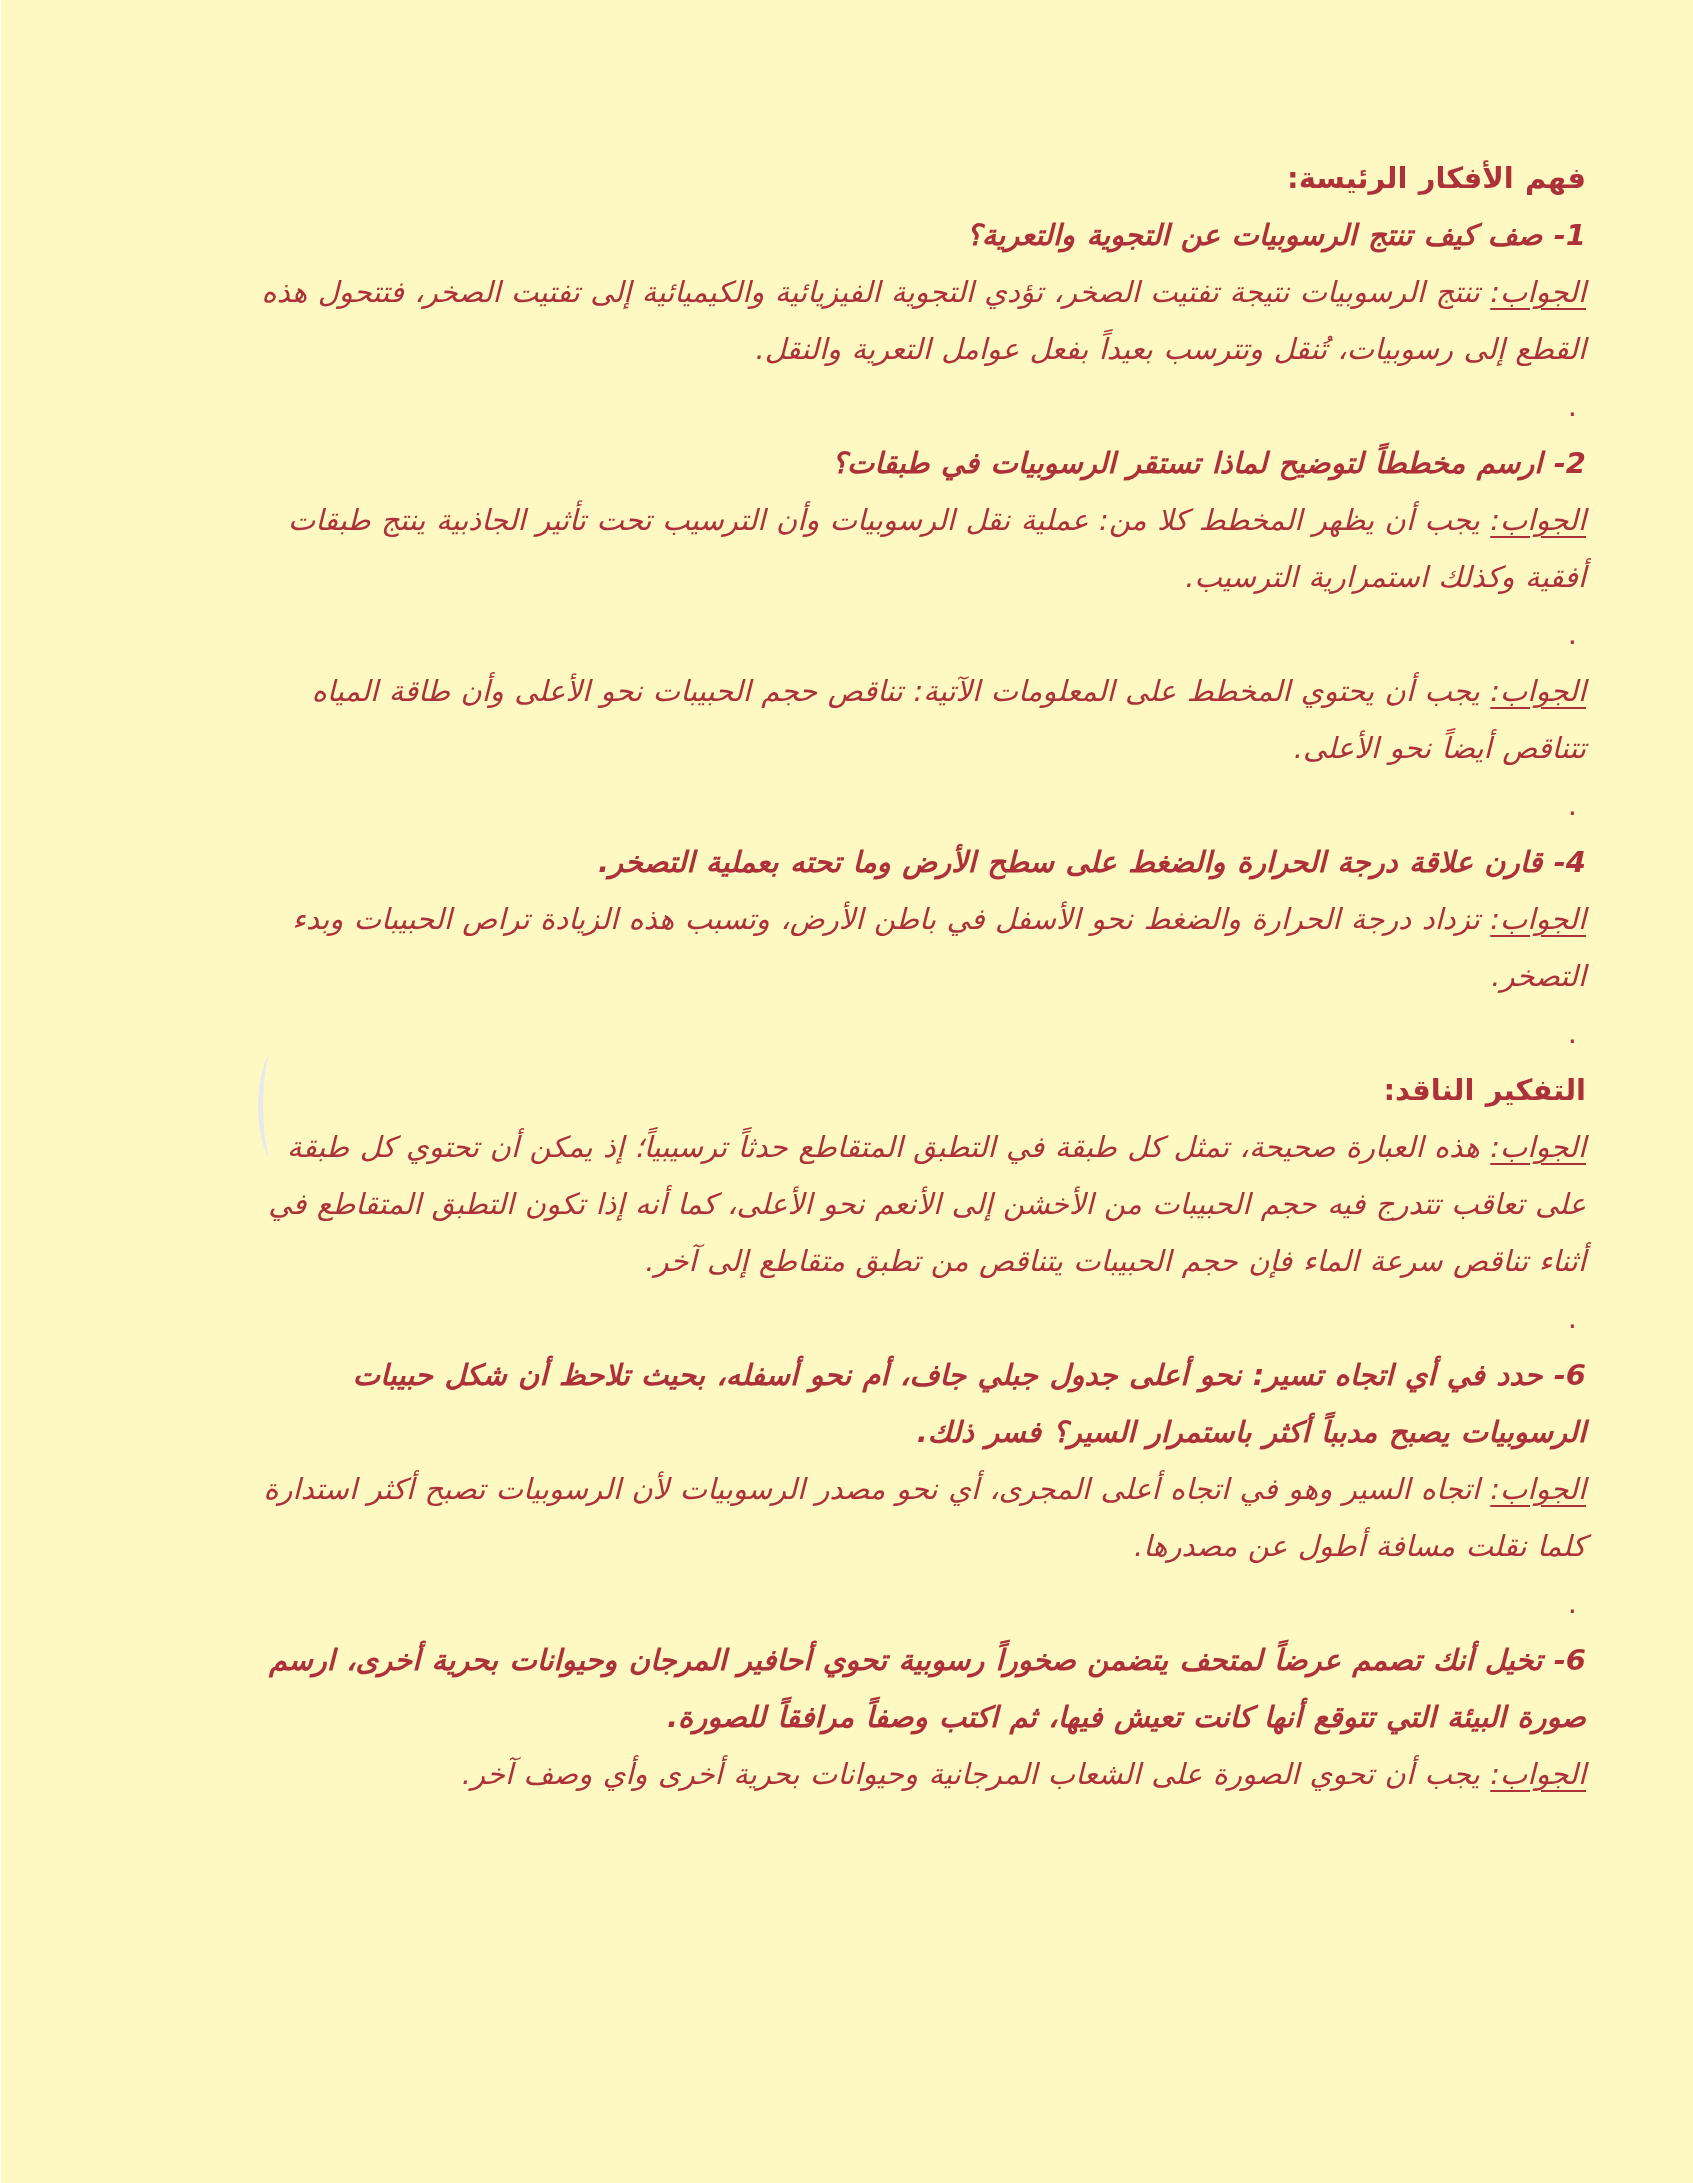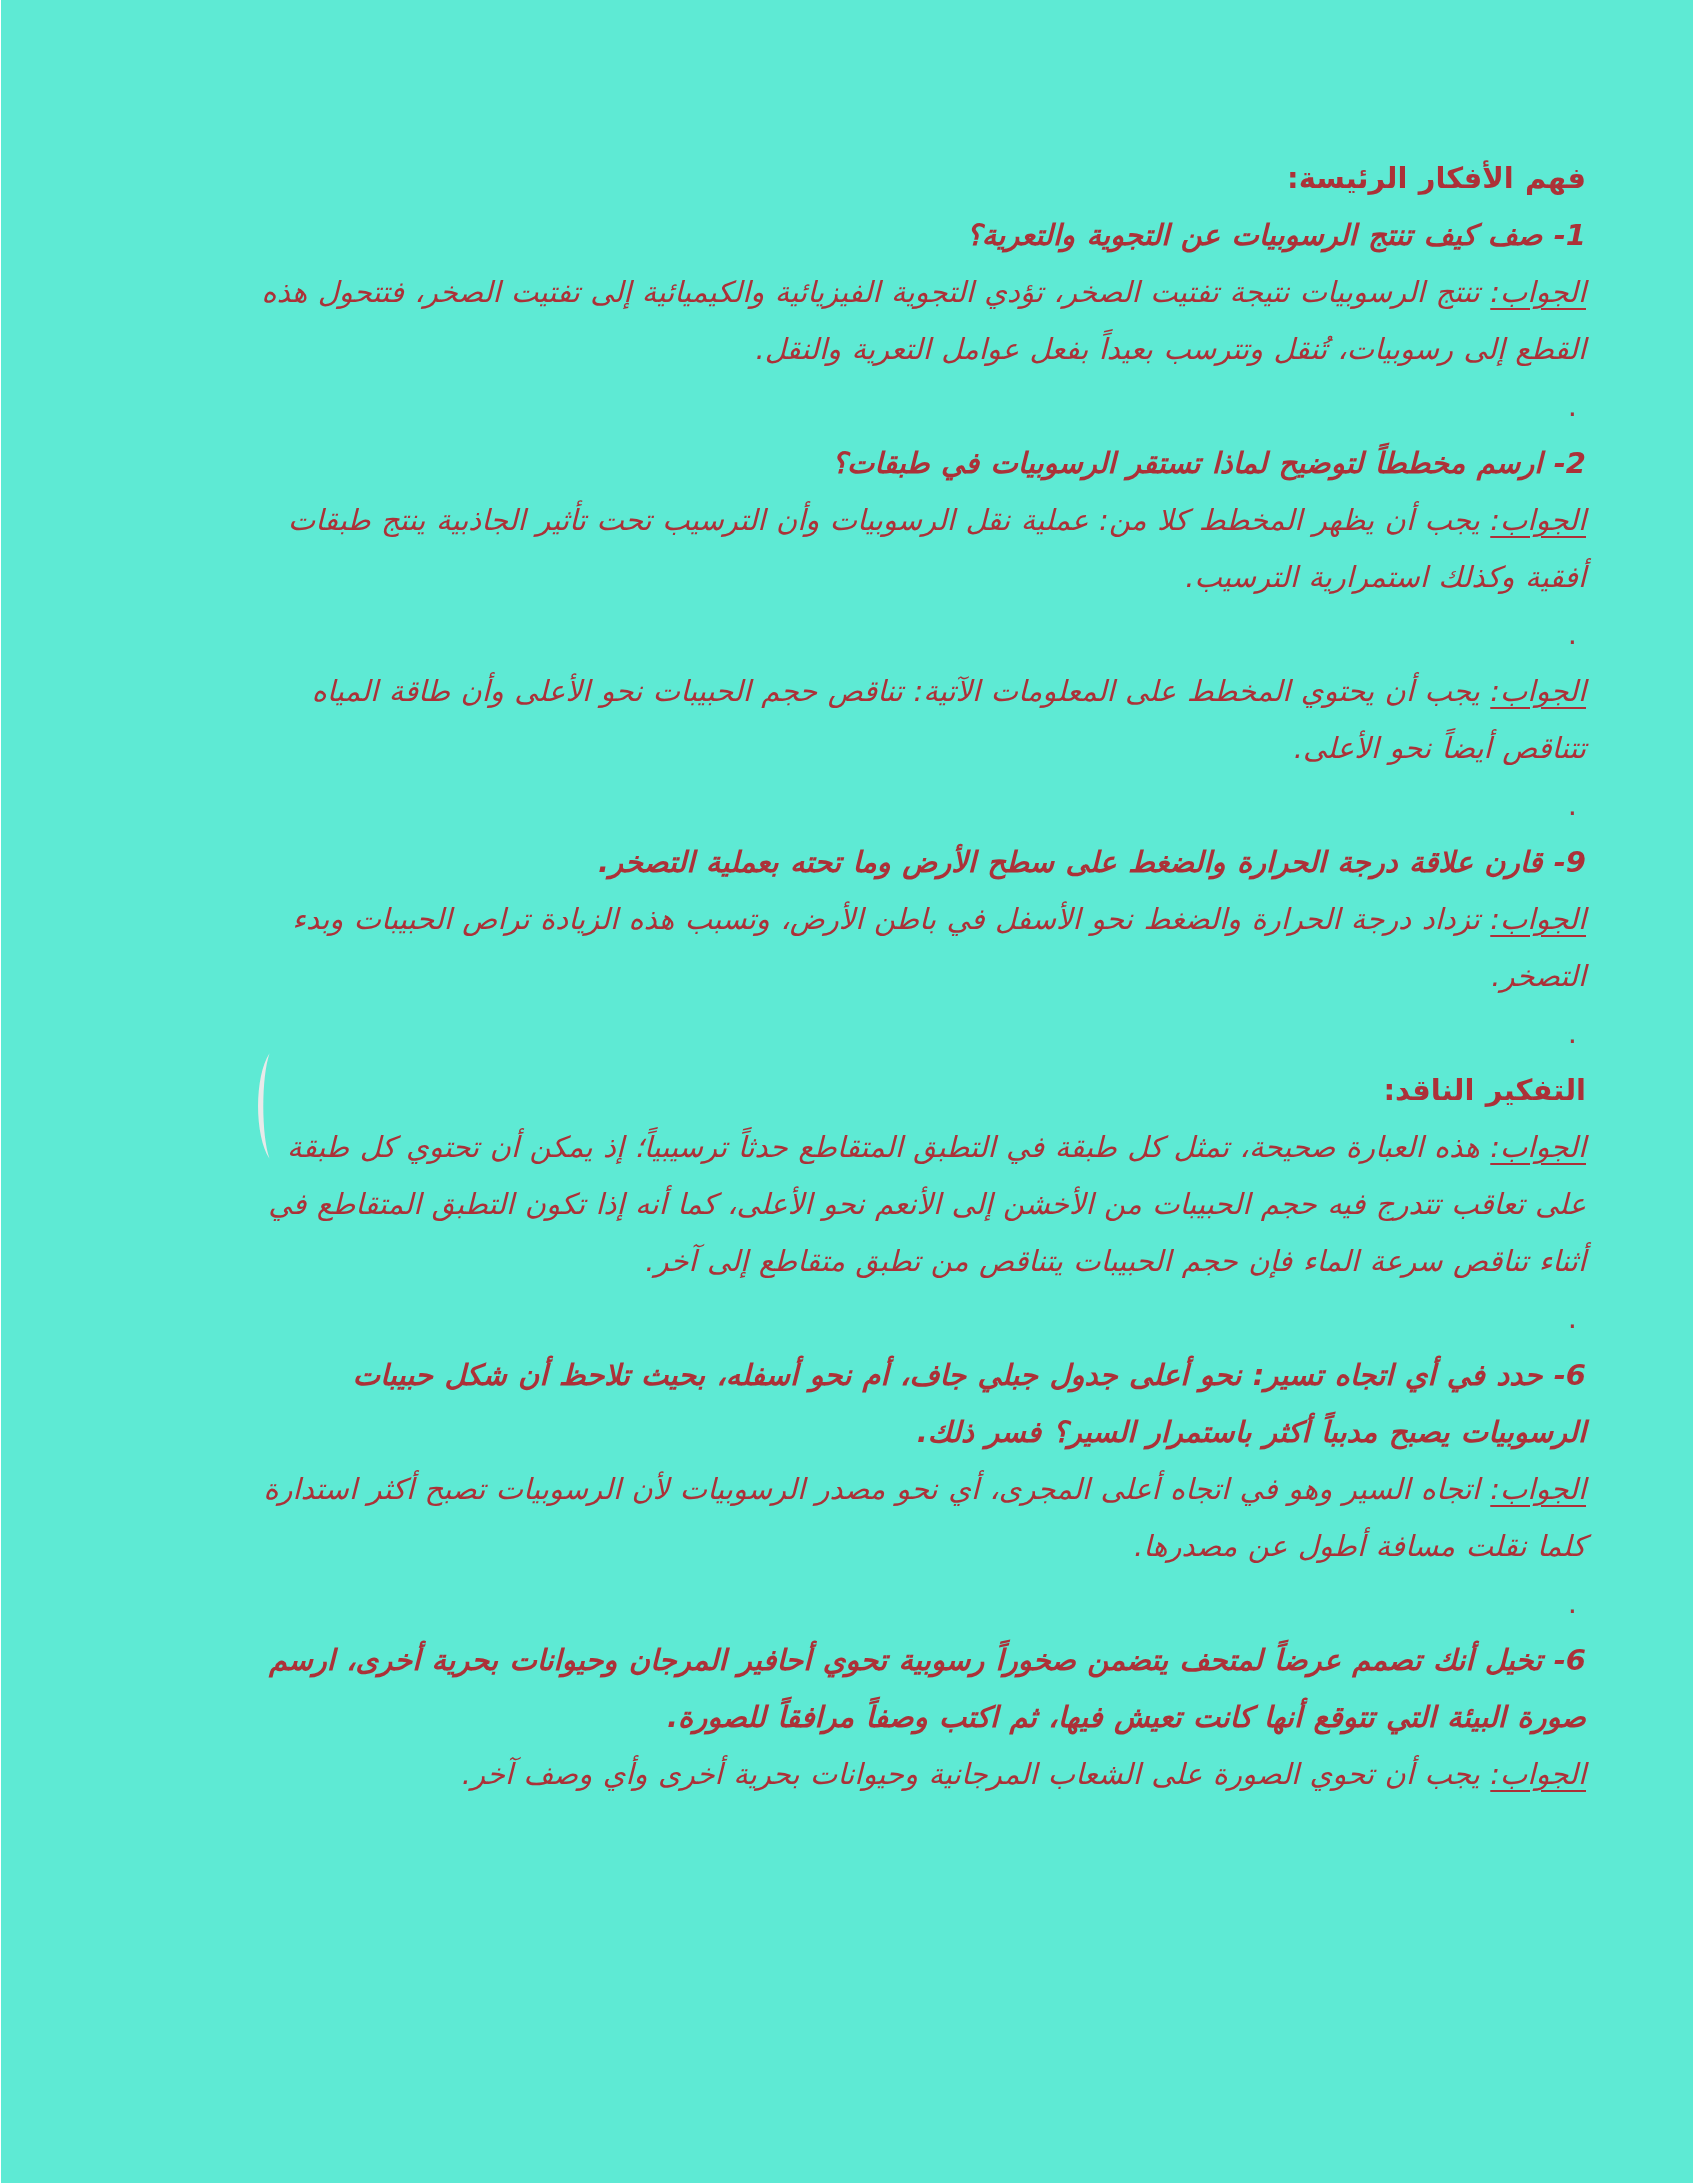--- a/index.html
+++ b/index.html
@@ -10,21 +10,21 @@
   body{
     width:1694px;
     height:2183px;
     position:relative;
     overflow:hidden;
     font-family:"DejaVu Sans", sans-serif;
   }
   .page{
     position:absolute;
     inset:0;
-    background:#5eead4;
+    background:#fef9c3;
   }
   .scan-crescent{
     position:absolute;
     left:249px;
     top:1052px;
     width:22px;
     height:108px;
   }
   .content{
     position:absolute;
@@ -84,21 +84,21 @@
     <p class="answer"><span class="answer-label">الجواب:</span><span> تنتج الرسوبيات نتيجة تفتيت الصخر، تؤدي التجوية الفيزيائية والكيميائية إلى تفتيت الصخر، فتتحول هذه القطع إلى رسوبيات، تُنقل وتترسب بعيداً بفعل عوامل التعرية والنقل.</span></p>
     <p class="sep">.</p>
 
     <p class="question">2- ارسم مخططاً لتوضيح لماذا تستقر الرسوبيات في طبقات؟</p>
     <p class="answer"><span class="answer-label">الجواب:</span><span> يجب أن يظهر المخطط كلا من: عملية نقل الرسوبيات وأن الترسيب تحت تأثير الجاذبية ينتج طبقات أفقية وكذلك استمرارية الترسيب.</span></p>
     <p class="sep">.</p>
 
     <p class="answer"><span class="answer-label">الجواب:</span><span> يجب أن يحتوي المخطط على المعلومات الآتية: تناقص حجم الحبيبات نحو الأعلى وأن طاقة المياه تتناقص أيضاً نحو الأعلى.</span></p>
     <p class="sep">.</p>
 
-    <p class="question">9- قارن علاقة درجة الحرارة والضغط على سطح الأرض وما تحته بعملية التصخر.</p>
+    <p class="question">4- قارن علاقة درجة الحرارة والضغط على سطح الأرض وما تحته بعملية التصخر.</p>
     <p class="answer"><span class="answer-label">الجواب:</span><span> تزداد درجة الحرارة والضغط نحو الأسفل في باطن الأرض، وتسبب هذه الزيادة تراص الحبيبات وبدء التصخر.</span></p>
     <p class="sep">.</p>
 
     <p class="heading">التفكير الناقد:</p>
 
     <p class="answer"><span class="answer-label">الجواب:</span><span> هذه العبارة صحيحة، تمثل كل طبقة في التطبق المتقاطع حدثاً ترسيبياً؛ إذ يمكن أن تحتوي كل طبقة على تعاقب تتدرج فيه حجم الحبيبات من الأخشن إلى الأنعم نحو الأعلى، كما أنه إذا تكون التطبق المتقاطع في أثناء تناقص سرعة الماء فإن حجم الحبيبات يتناقص من تطبق متقاطع إلى آخر.</span></p>
     <p class="sep">.</p>
 
     <p class="question">6- حدد في أي اتجاه تسير: نحو أعلى جدول جبلي جاف، أم نحو أسفله، بحيث تلاحظ أن شكل حبيبات الرسوبيات يصبح مدبباً أكثر باستمرار السير؟ فسر ذلك.</p>
     <p class="answer"><span class="answer-label">الجواب:</span><span> اتجاه السير وهو في اتجاه أعلى المجرى، أي نحو مصدر الرسوبيات لأن الرسوبيات تصبح أكثر استدارة كلما نقلت مسافة أطول عن مصدرها.</span></p>

